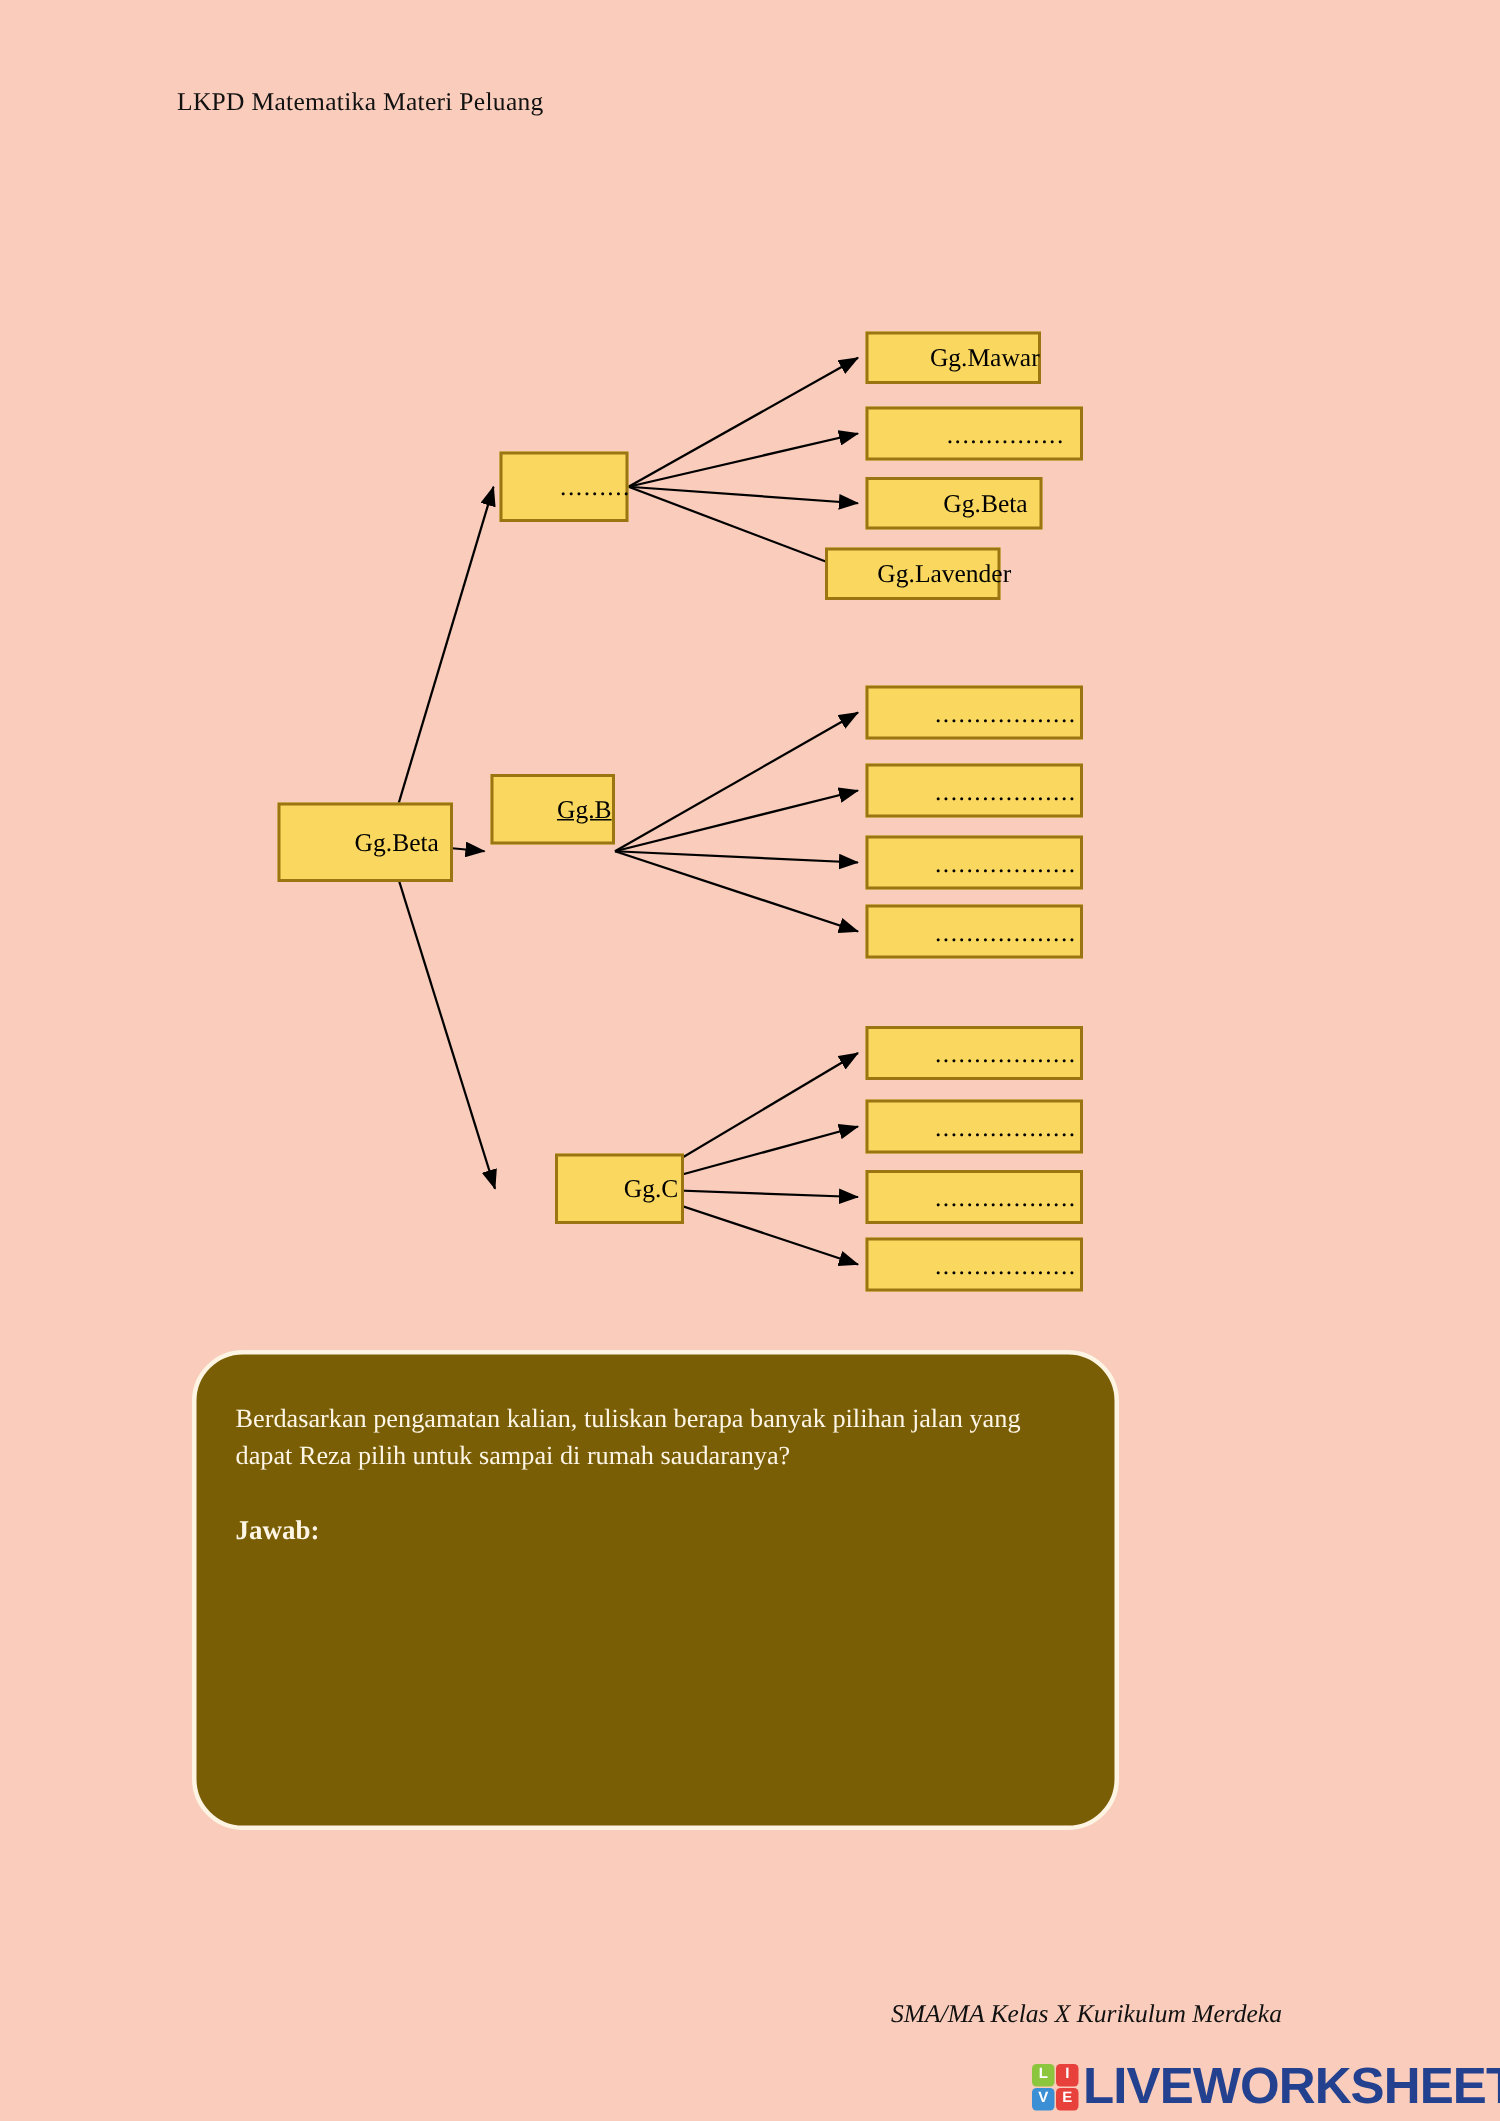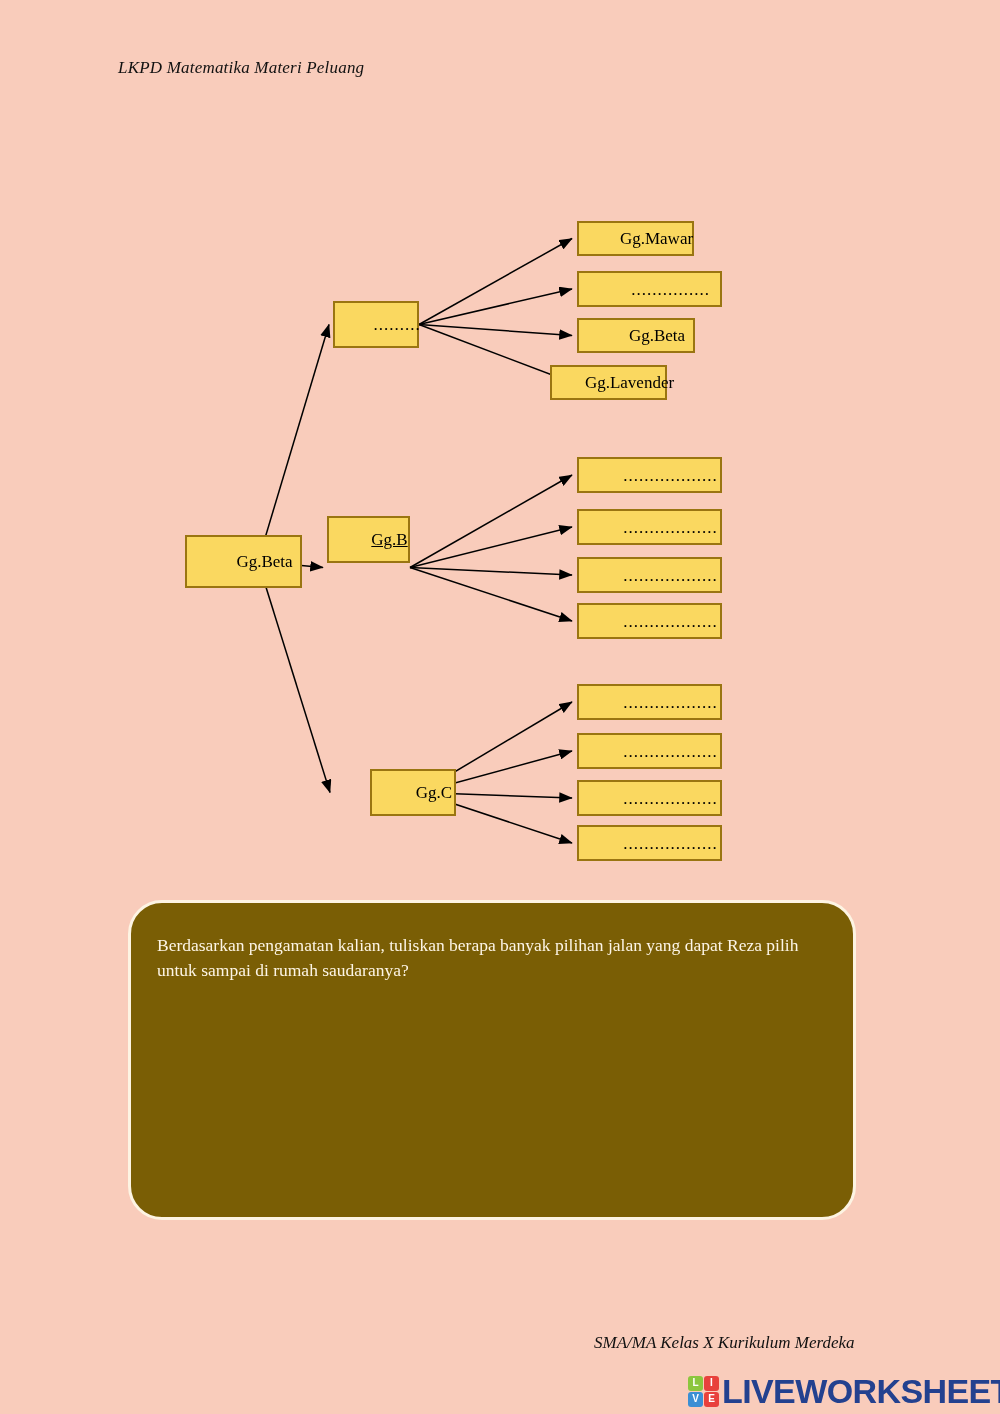--- a/index.html
+++ b/index.html
@@ -15,21 +15,20 @@
     position: relative;
     overflow: hidden;
   }
 
   
   .page-header {
     position: absolute;
     left: 118px;
     top: 58px;
     font-family: "Liberation Serif", serif;
-    font-style: italic;
     font-size: 17px;
     color: #111111;
     letter-spacing: 0.2px;
     white-space: nowrap;
   }
 
   
   .diagram {
     position: absolute;
     left: 0;
@@ -63,21 +62,21 @@
   .node.dots {
     letter-spacing: 1px;
     font-size: 17px;
   }
 
   
   .answer-panel {
     position: absolute;
     left: 128px;
     top: 900px;
-    width: 728px;
+    width: 618px;
     height: 320px;
     box-sizing: border-box;
     background: #7a5e05;
     border: 3px solid #fdf4e3;
     border-radius: 34px;
     padding: 30px 26px 0 26px;
   }
   .question-text {
     font-family: "Liberation Serif", serif;
     font-size: 17.5px;
@@ -198,20 +197,21 @@
       <div class="node dots" style="left: 577px; top: 603px; width: 145px; height: 36px;">..................</div>
       <div class="node dots" style="left: 577px; top: 684px; width: 145px; height: 36px;">..................</div>
       <div class="node dots" style="left: 577px; top: 733px; width: 145px; height: 36px;">..................</div>
       <div class="node dots" style="left: 577px; top: 780px; width: 145px; height: 36px;">..................</div>
       <div class="node dots" style="left: 577px; top: 825px; width: 145px; height: 36px;">..................</div>
     </div>
 </div>
 
 <div class="answer-panel">
   <p class="question-text">Berdasarkan pengamatan kalian, tuliskan berapa banyak pilihan jalan yang dapat Reza pilih untuk sampai di rumah saudaranya?</p>
+  <div class="answer-label">Jawab:</div>
   <div class="answer-area" contenteditable="true" style=""></div>
 </div>
 
 <div class="footer-caption">SMA/MA Kelas X Kurikulum Merdeka</div>
 
 <div class="lw-logo">
   <div class="lw-mark">
     <div class="lw-cell c-l">L</div>
     <div class="lw-cell c-i">I</div>
     <div class="lw-cell c-v">V</div>

